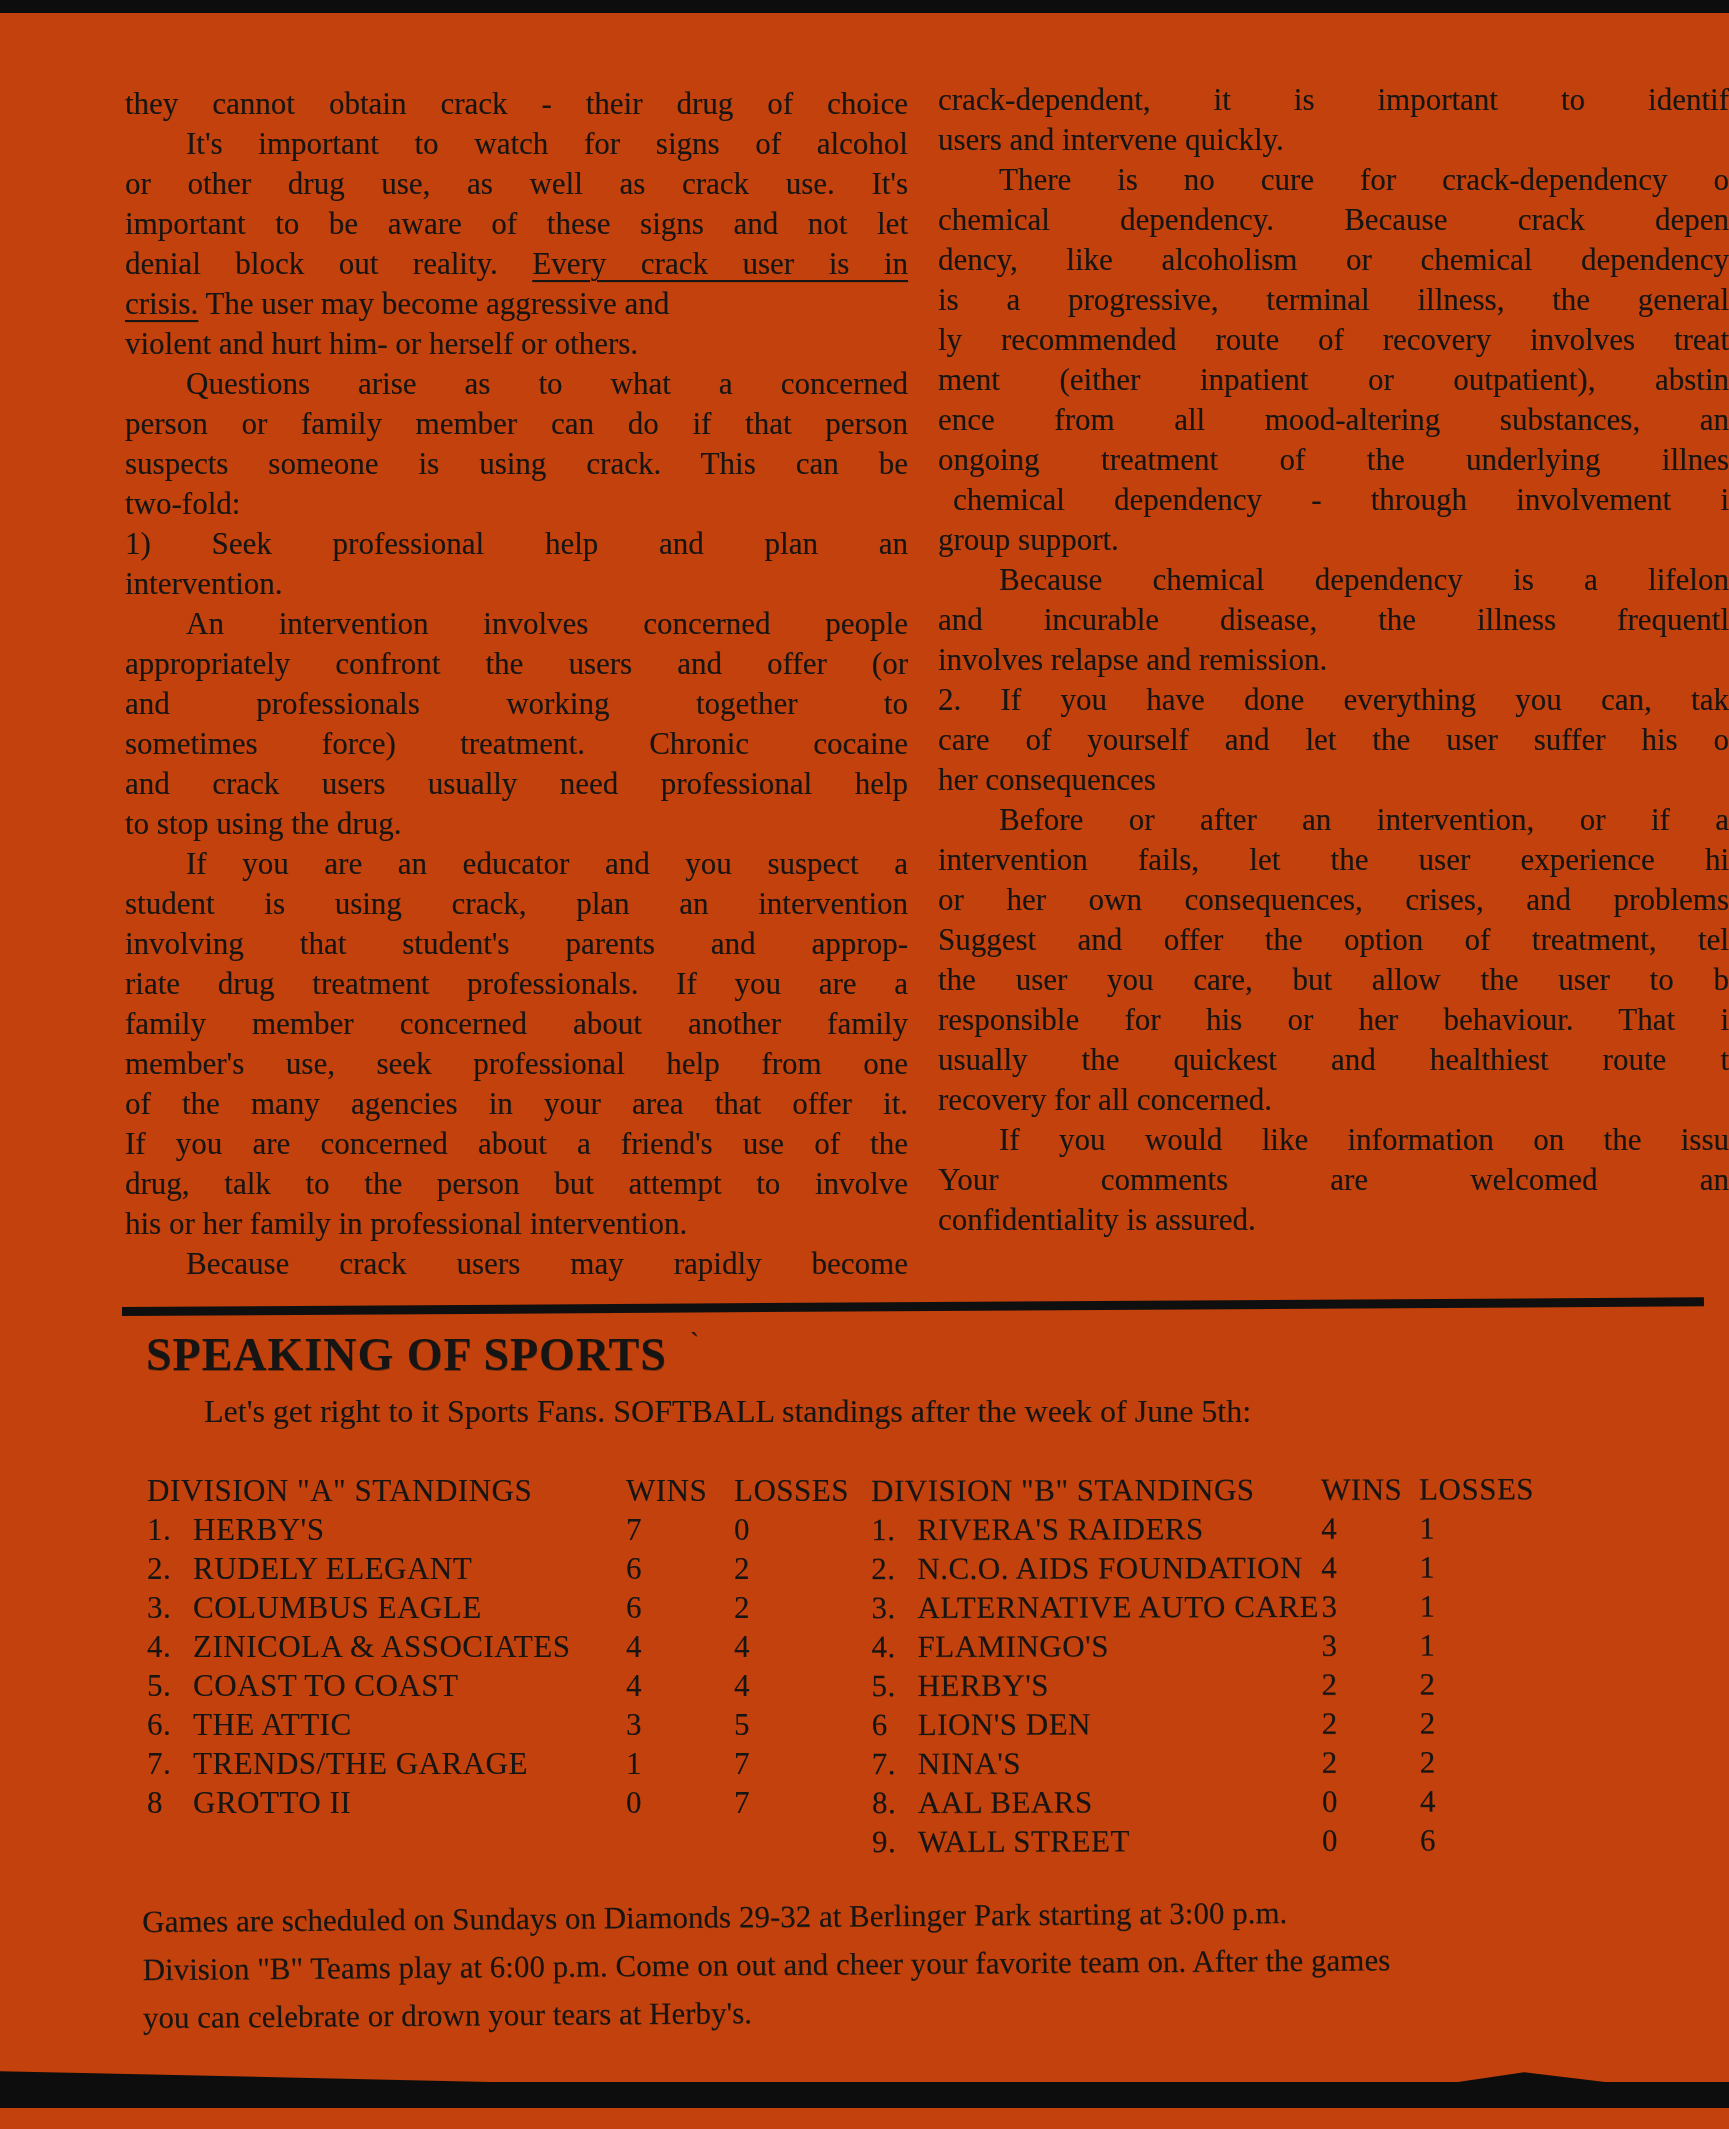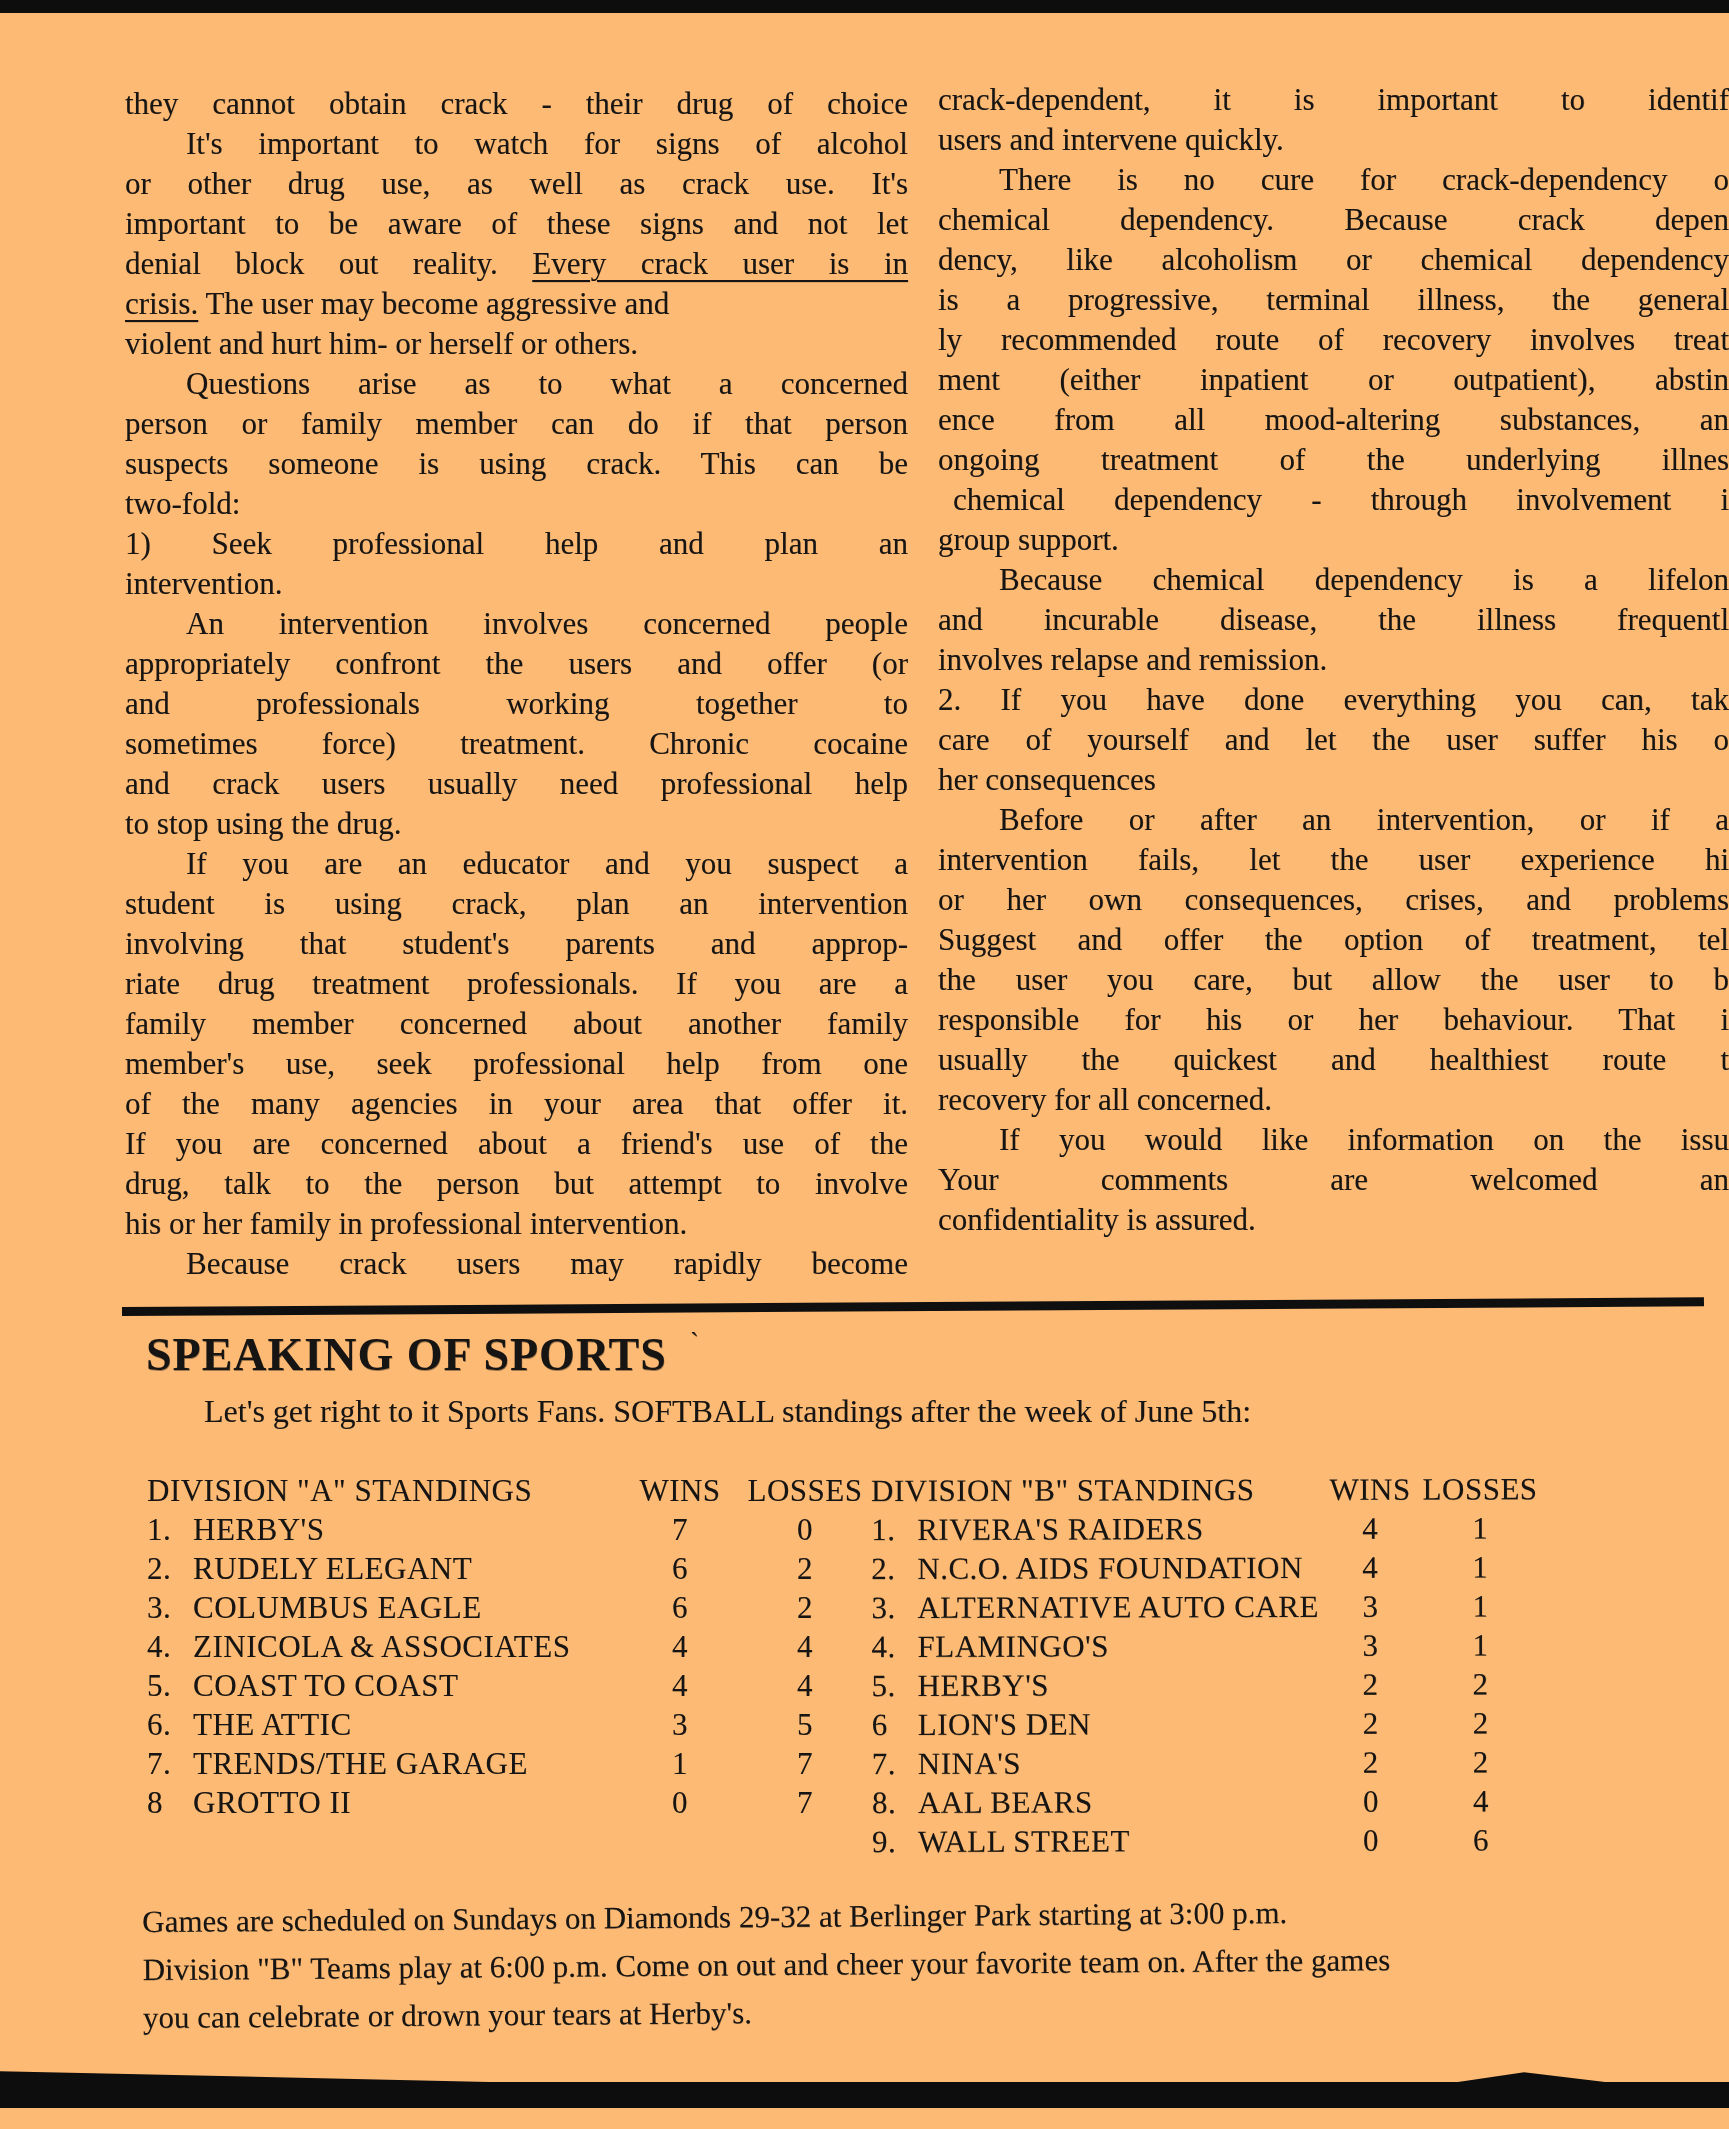--- a/index.html
+++ b/index.html
@@ -1,19 +1,19 @@
 <!DOCTYPE html>
 <html style="font-size:7.8px"><head>
 <meta charset="utf-8">
 <style>
   html,body{margin:0;padding:0;background:#777;}
   .page{
     position:relative;
     width:1729px;height:2129px;
-    background:#fdba74;
+    background:#c2410c;
     overflow:hidden;
     font-family:"Liberation Serif", serif;
     color:#171513;
   }
   
   .top-bar{position:absolute;left:0;top:0;width:1729px;height:12.7px;background:#0d0d0d;}
   .bottom-bar{position:absolute;left:0;top:2082px;width:1729px;height:26.4px;background:#0d0d0d;}
   .bottom-bar::before{content:"";position:absolute;left:0;top:-10.8px;width:489px;height:10.8px;background:#0d0d0d;
     clip-path:polygon(0 0,100% 100%,0 100%);}
   .bottom-bar::after{content:"";position:absolute;left:1458px;top:-9.8px;width:147px;height:9.8px;background:#0d0d0d;
@@ -48,21 +48,21 @@
     position:absolute;top:1471px;
     font-size:31px;letter-spacing:0.5px;
     text-shadow:0.3px 0.4px 0.3px rgba(25,22,18,0.35);
   }
   .standings-a{left:147px;}
   .standings-b{left:871px;transform:rotate(-0.15deg);transform-origin:0 0;}
   .standings .thead,.standings .trow{display:grid;height:39px;align-items:center;}
   .standings-a .thead,.standings-a .trow{grid-template-columns:46px 433px 108px 142px;}
   .standings-b .thead,.standings-b .trow{grid-template-columns:46px 404px 98px 122px;}
   .thead .title{grid-column:1/3;white-space:nowrap;}
-  .thead .num,.trow .col-num{text-align:center;}
+  .thead .num,.trow .col-num{}
   .trow .tname{white-space:nowrap;}
   
   .schedule-note{
     position:absolute;left:142px;top:1898px;width:1541px;
     font-size:31px;line-height:48px;
     transform:rotate(-0.45deg);transform-origin:0 0;
     text-shadow:0.3px 0.4px 0.3px rgba(25,22,18,0.4);
   }
   .schedule-note p{margin:0;}
 </style>

